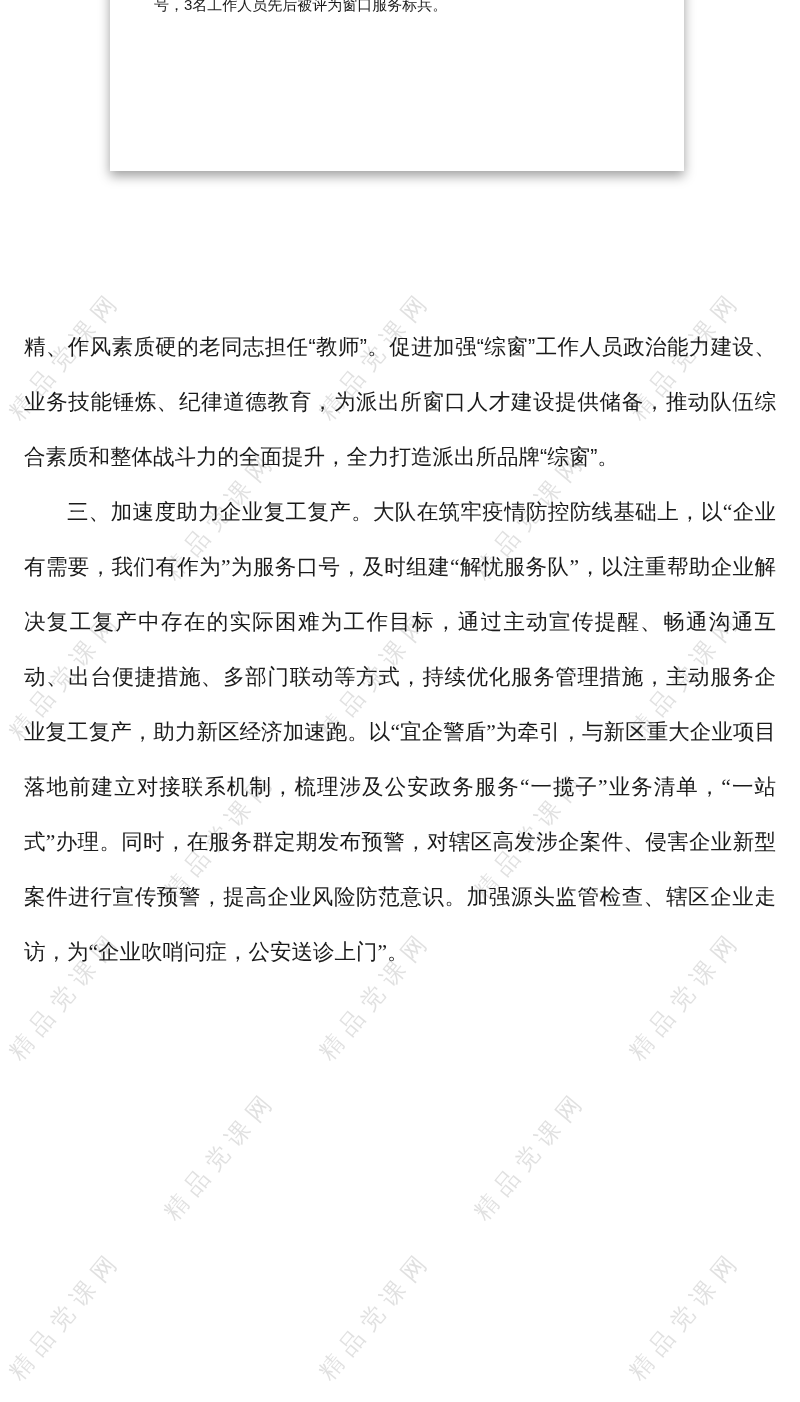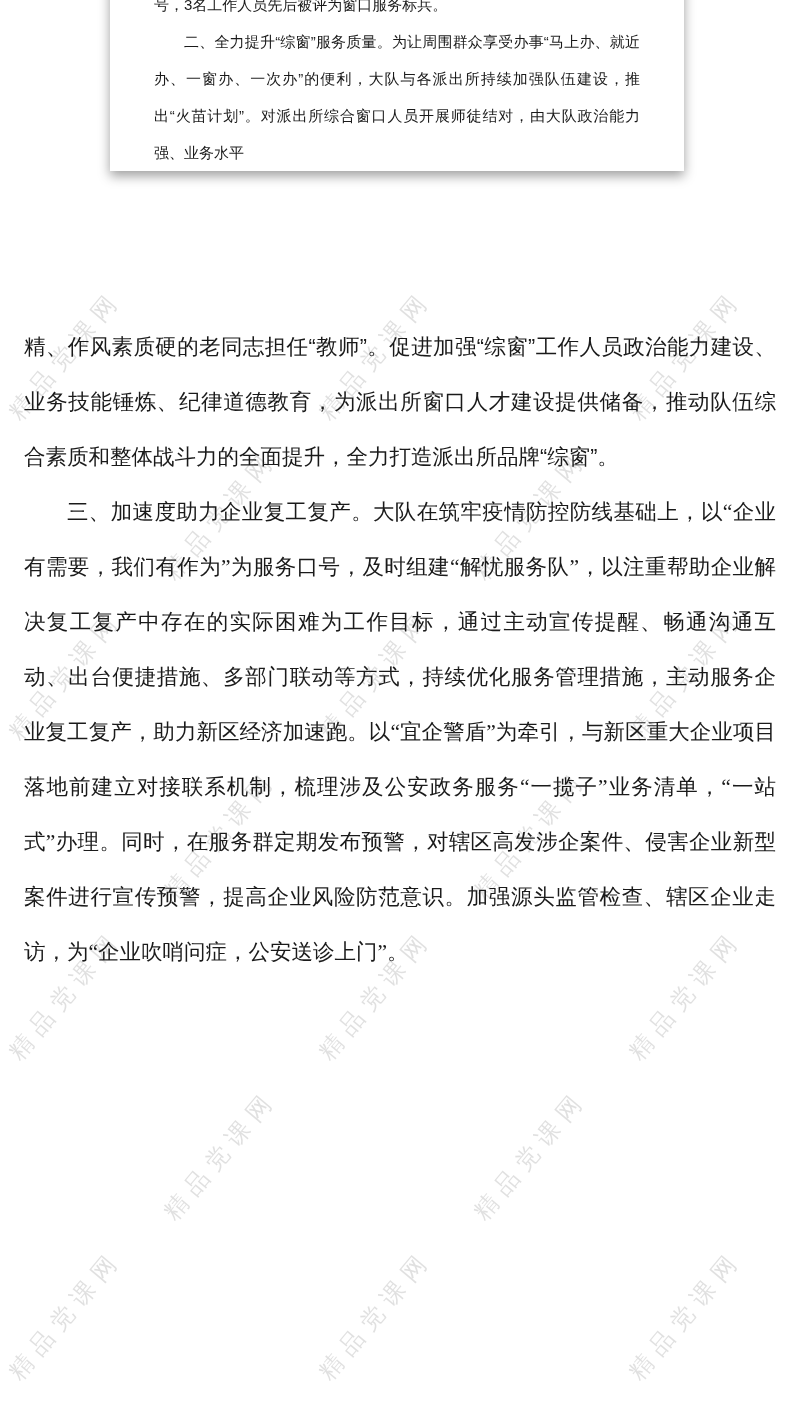--- a/index.html
+++ b/index.html
@@ -95,21 +95,20 @@
       <span style="left: 530px; top: 515px;">精品党课网</span>
       <span style="left: 220px; top: 835px;">精品党课网</span>
       <span style="left: 530px; top: 835px;">精品党课网</span>
       <span style="left: 220px; top: 1155px;">精品党课网</span>
       <span style="left: 530px; top: 1155px;">精品党课网</span>
     </div>
 
   <section class="doc-card">
     <div class="card-body" id="card-body">
         <p class="">号，3名工作人员先后被评为窗口服务标兵。</p>
-        <p class="indent">二、全力提升“综窗”服务质量。为让周围群众享受办事“马上办、就近办、一窗办、一次办”的便利，大队与各派出所持续加强队伍建设，推出“火苗计划”。对派出所综合窗口人员开展师徒结对，由大队政治能力强、业务水平</p>
       </div>
   </section>
 
   <article class="article" id="article-body">
       <p class="">精、作风素质硬的老同志担任“教师”。促进加强“综窗”工作人员政治能力建设、业务技能锤炼、纪律道德教育，为派出所窗口人才建设提供储备，推动队伍综合素质和整体战斗力的全面提升，全力打造派出所品牌“综窗”。</p>
       <p class="indent">三、加速度助力企业复工复产。大队在筑牢疫情防控防线基础上，以“企业有需要，我们有作为”为服务口号，及时组建“解忧服务队”，以注重帮助企业解决复工复产中存在的实际困难为工作目标，通过主动宣传提醒、畅通沟通互动、出台便捷措施、多部门联动等方式，持续优化服务管理措施，主动服务企业复工复产，助力新区经济加速跑。以“宜企警盾”为牵引，与新区重大企业项目落地前建立对接联系机制，梳理涉及公安政务服务“一揽子”业务清单，“一站式”办理。同时，在服务群定期发布预警，对辖区高发涉企案件、侵害企业新型案件进行宣传预警，提高企业风险防范意识。加强源头监管检查、辖区企业走访，为“企业吹哨问症，公安送诊上门”。</p>
     </article>
 
 </div>
 

